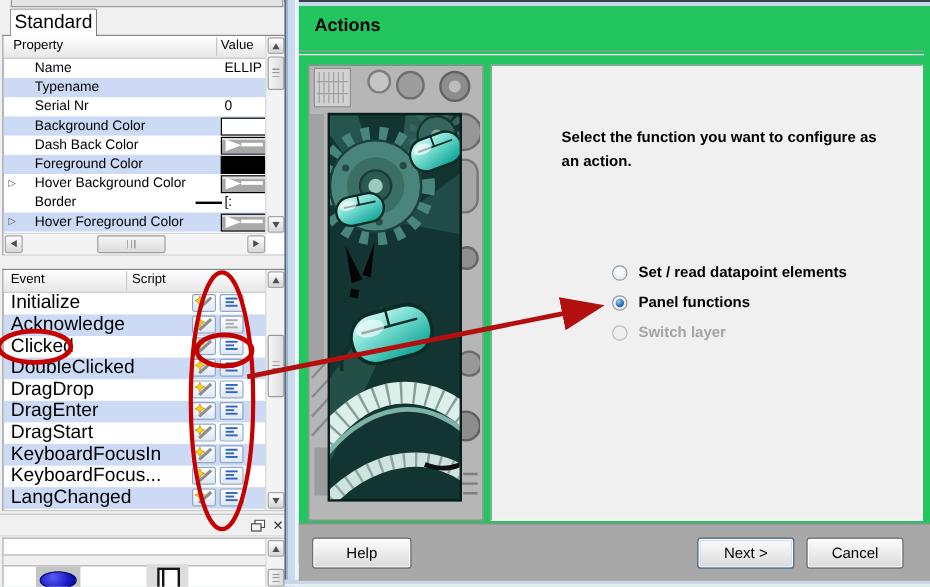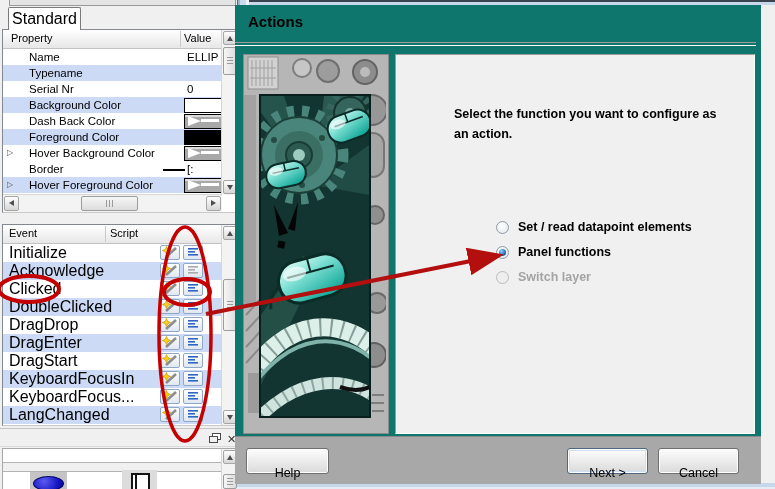--- a/index.html
+++ b/index.html
@@ -78,38 +78,38 @@
   .tile-ellipse span{position:absolute;left:3px;top:4px;width:29px;height:13px;border-radius:50%;
       background:radial-gradient(circle at 35% 30%,#5a5af0,#1c1cc8 60%,#000090);border:1px solid #00006a;}
   .tile-door{left:119px;top:21px;width:35px;height:20px;background:#dcdcdc;}
   .tile-door span{position:absolute;left:9px;top:3px;width:15px;height:17px;background:#fff;border:2px solid #141414;}
   .tile-door span::after{content:'';position:absolute;left:2px;top:0;bottom:0;border-left:2px solid #141414;}
 
   
   .dlg-frame-left{left:237px;top:0;width:12px;height:489px;background:linear-gradient(90deg,#5a6a7a 0 1px,#9fb4ca 1px 3px,#c9daec 3px 9px,#eef4fb 9px 12px);}
   .dlg-frame-top{left:237px;top:0;width:538px;height:5px;background:linear-gradient(#39434f 0 2px,#c6d8ea 2px 5px);}
   .dlg-frame-bottom{left:237px;top:483px;width:538px;height:6px;background:linear-gradient(#c6d8ea 0 4px,#e4ecf5 4px 6px);}
-  .dlg{left:235px;top:5px;width:526px;height:464px;background:#0f766e;}
+  .dlg{left:249px;top:5px;width:526px;height:464px;background:#22c55e;}
   .dlg-title{position:absolute;left:13px;top:8px;font-size:15px;font-weight:bold;}
   .dlg-sep{position:absolute;left:0;top:37px;width:521px;height:2px;border-top:1px solid #9c9c9c;border-bottom:1px solid #fdfdfd;}
   .artbox{position:absolute;left:8px;top:49px;width:144px;height:378px;border:1px solid #8a8a8a;background:#b6b6b6;}
   .content-panel{position:absolute;left:160px;top:49px;width:358px;height:378px;background:#f0f0f0;
       border:1px solid;border-color:#9a9a9a #fdfdfd #fdfdfd #9a9a9a;font-weight:bold;}
   .instr{position:absolute;left:58px;top:49px;width:292px;font-size:12.5px;line-height:20px;}
   .radio-row{position:absolute;left:100px;height:20px;display:flex;align-items:center;gap:9px;font-size:12.5px;}
   .radio{position:relative;width:13px;height:13px;border-radius:50%;border:1px solid #8e9aa6;box-sizing:border-box;
       background:radial-gradient(circle at 40% 35%,#ffffff,#dfe6ec);}
   .radio.sel::after{content:'';position:absolute;left:2px;top:2px;right:2px;bottom:2px;border-radius:50%;
       background:radial-gradient(circle at 35% 30%,#8fd0f8,#1659a8 70%);}
   .radio.dis{border-color:#bcbcbc;background:#eeeeee;}
   .lbl-dis{color:#a4a4a4;}
   .btnbar{position:absolute;left:0;top:431px;width:526px;height:47px;background:#a8a8a8;border-top:1px solid #8a8a8a;}
   .btn{position:absolute;top:11px;height:26px;background:linear-gradient(#fdfdfd,#dadada);
       border:1px solid #6f6f6f;border-radius:3px;box-shadow:inset 0 0 0 1px #fff;
-      font-family:inherit;font-size:12.5px;text-align:center;line-height:24px;box-sizing:border-box;padding:12px;}
+      font-family:inherit;font-size:12.5px;text-align:center;line-height:24px;box-sizing:border-box;padding:0;}
   .btn-help{left:11px;width:83px;}
   .btn-next{left:332px;width:81px;border-color:#4f6782;box-shadow:inset 0 0 0 1px #fff,inset 0 0 0 2px #cfe0f2;}
   .btn-cancel{left:423px;width:81px;}
 
   .overlay{left:0;top:0;width:775px;height:489px;pointer-events:none;z-index:50;}
 </style>
 </head>
 <body>
 
 <div class="abs lp">

